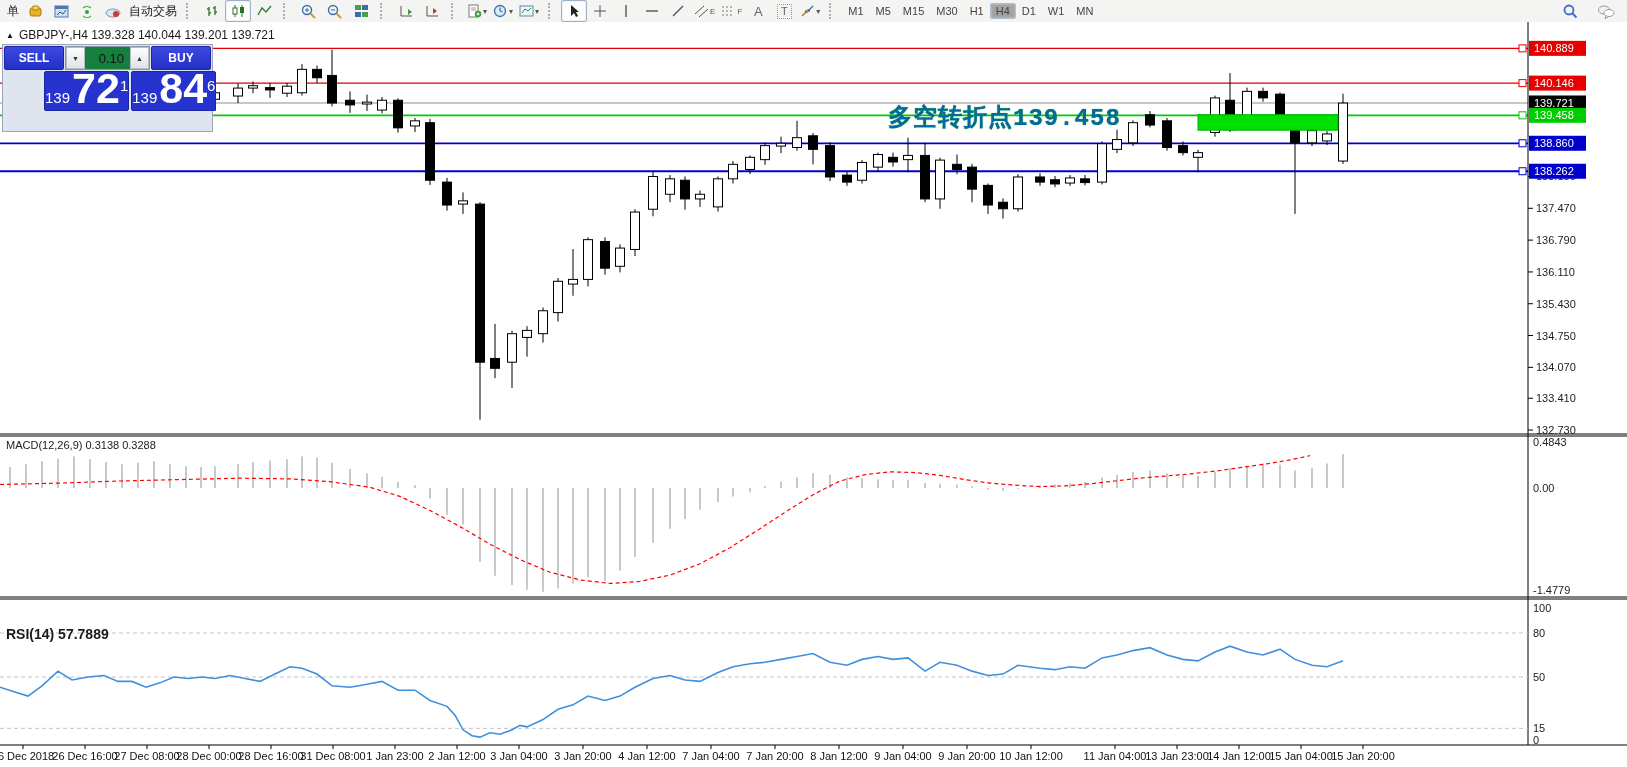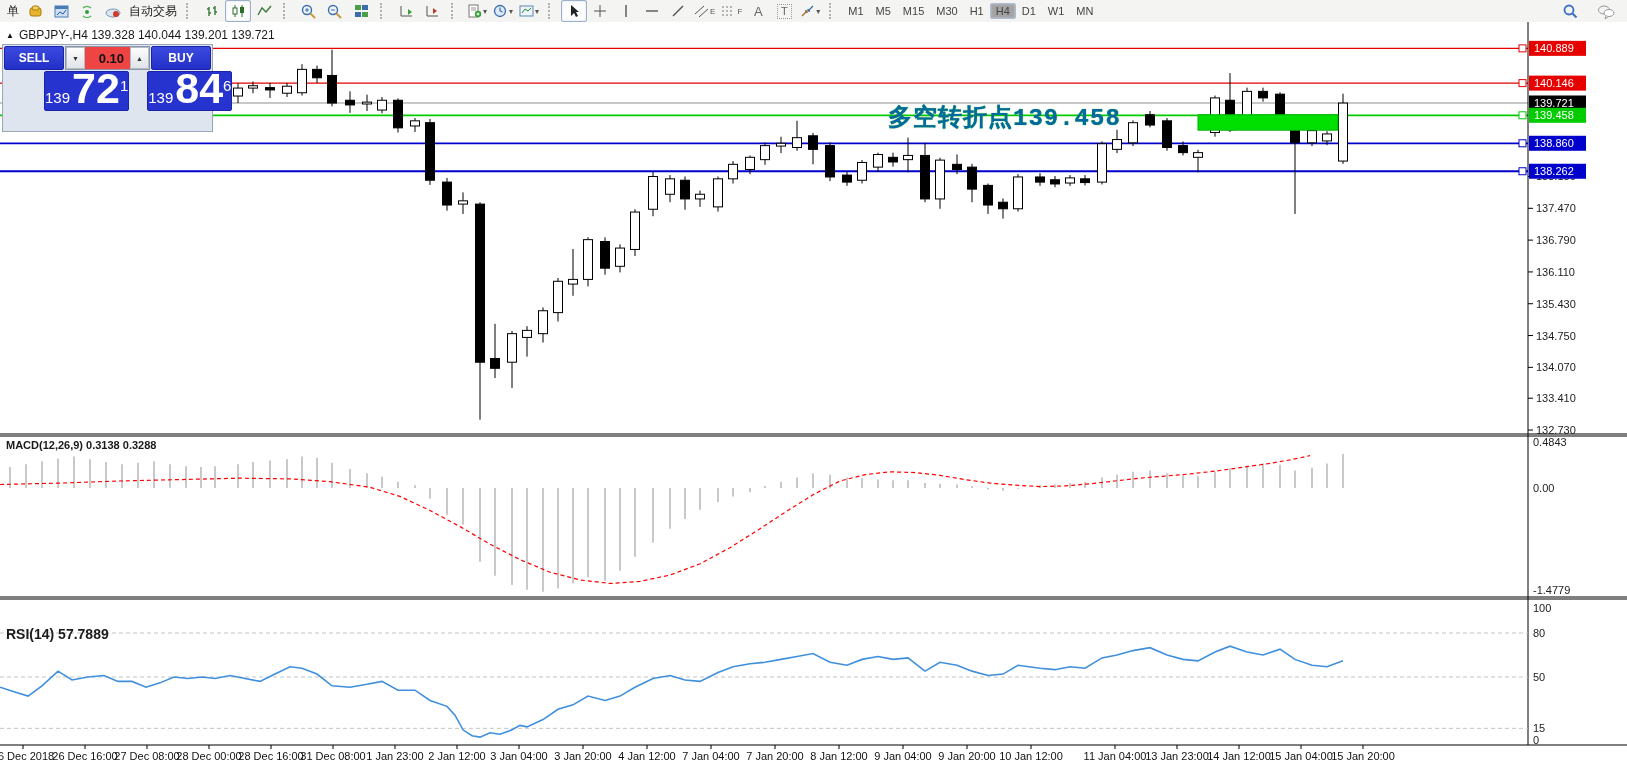--- a/index.html
+++ b/index.html
@@ -17,36 +17,36 @@
   .tb-caret{font-size:8px;color:#555;margin-left:1px;}
   .tb-text{font-size:12px;color:#222;padding:0 3px;white-space:nowrap;}
   .tf-btn{font-size:11px;color:#444;padding:1px 5px;border:1px solid transparent;border-radius:2px;}
   .tf-btn.active{border:1px solid #aebdd2;background:#a3a3a3;box-shadow:inset 0 0 2px #ccd9ea;}
   #tb-right{position:absolute;right:8px;top:0;height:22px;display:flex;align-items:center;gap:10px;}
   
   #chart-wrap{position:absolute;left:0;top:22px;width:1627px;height:745px;background:#fff;}
   #chart-svg{position:absolute;left:0;top:0;}
   #symbol-header{position:absolute;left:6px;top:6px;font-size:12px;color:#1a1a1a;display:flex;gap:5px;align-items:center;}
   #symbol-header .tri{font-size:8px;color:#111;}
-  #macd-label{position:absolute;left:6px;top:417px;font-size:11px;color:#1a1a1a;font-weight:bold;}
+  #macd-label{position:absolute;left:6px;top:417px;font-size:11px;color:#1a1a1a;}
   #rsi-label{position:absolute;left:6px;top:604px;font-size:14px;color:#1a1a1a;font-weight:bold;}
   #annotation{position:absolute;left:888px;top:79px;font-size:24px;font-weight:bold;color:#0369a1;
               text-shadow:0 0 1px #00a000;white-space:nowrap;letter-spacing:1px;font-family:Liberation Mono, monospace;}
   
   #trade-panel{position:absolute;left:2px;top:22px;width:211px;height:88px;
                background:#dfe5ee;border:1px solid #9aa6b8;box-sizing:border-box;padding:1px;}
   #tp-row1{display:flex;height:24px;gap:1px;}
   .tp-btn{flex:0 0 58px;background:linear-gradient(#3d4ae0,#2330c8);color:#fff;font-size:12px;font-weight:bold;
           display:flex;align-items:center;justify-content:center;border:1px solid #1a24a8;border-radius:2px;}
-  #tp-stepper{flex:1;display:flex;border:1px solid #8a96a8;background:#ef4444;font-weight:bold;}
+  #tp-stepper{flex:1;display:flex;border:1px solid #8a96a8;background:#15803d;}
   .tp-spin{width:17px;background:linear-gradient(#fdfdfd,#dfe3e8);border:1px solid #b5bcc6;
            display:flex;align-items:center;justify-content:center;font-size:7px;color:#333;}
   #tp-volume{flex:1;display:flex;align-items:center;justify-content:flex-end;padding-right:6px;
              font-size:13px;color:#111;}
-  #tp-row2{display:flex;height:40px;gap:18px;margin-top:1px;margin-left:40px;}
+  #tp-row2{display:flex;height:40px;gap:2px;margin-top:1px;margin-left:40px;}
   .tp-price{flex:1;background:#2733cf;border:1px solid #1a24a8;border-radius:2px;color:#fff;
             display:flex;align-items:flex-end;justify-content:center;padding-bottom:3px;}
   .tp-price .small{font-size:15px;line-height:1;margin-right:2px;margin-bottom:2px;}
   .tp-price .big{font-size:43px;font-weight:bold;line-height:0.85;}
   .tp-price .sup{font-size:15px;line-height:1;margin-bottom:14px;}
 </style>
 </head>
 <body>
 
 <div id="app">

